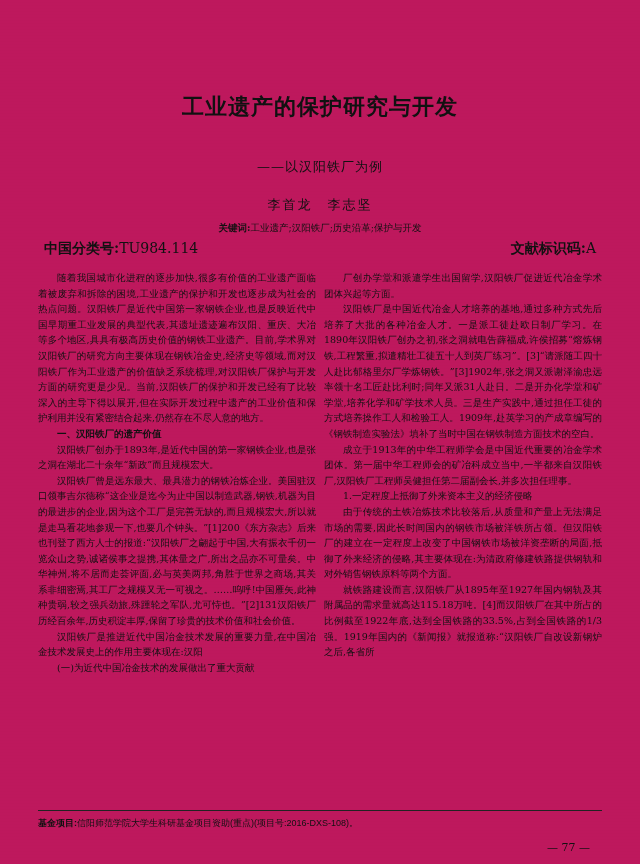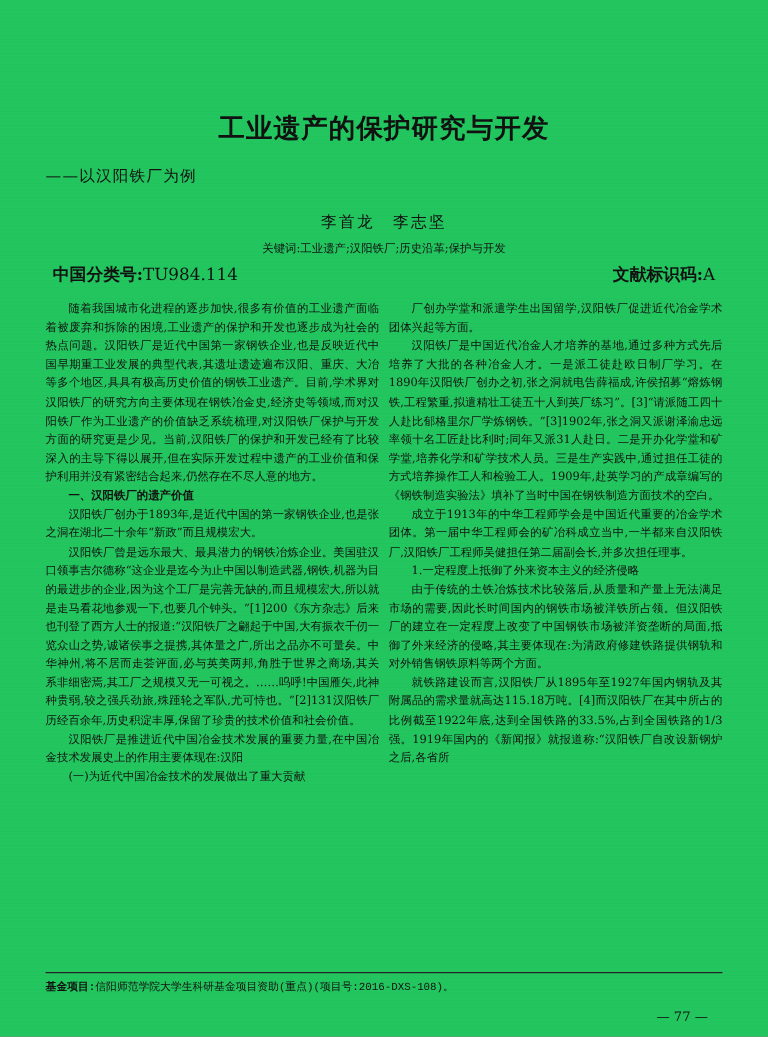--- a/index.html
+++ b/index.html
@@ -6,21 +6,21 @@
     margin: 0;
     padding: 0;
     background: #8a8a8a;
   }
   body {
     font-family: "DejaVu Sans", sans-serif;
   }
   .page {
     width: 640px;
     height: 864px;
-    background: #22c55e;
+    background: #be185d;
     position: relative;
     box-sizing: border-box;
     overflow: hidden;
   }
   .page-inner {
     position: absolute;
     left: 38px;
     top: 30px;
     right: 38px;
     bottom: 20px;
@@ -28,25 +28,25 @@
   .title {
     text-align: center;
     font-family: "DejaVu Serif", serif;
     font-weight: bold;
     font-size: 22px;
     letter-spacing: 1px;
     color: #111;
     margin-top: 62px;
   }
   .subtitle {
-    text-align: left;
+    text-align: center;
     font-family: "DejaVu Serif", serif;
     font-size: 13px;
     color: #111;
-    margin-top: 16px;
+    margin-top: 36px;
     letter-spacing: 1px;
   }
   .authors {
     text-align: center;
     font-family: "DejaVu Serif", serif;
     font-size: 13px;
     color: #111;
     margin-top: 20px;
     letter-spacing: 2px;
   }
@@ -64,21 +64,21 @@
   }
   .keywords {
     margin-top: 6px;
     font-family: "DejaVu Serif", serif;
     font-size: 9.5px;
     line-height: 16px;
     color: #111;
     padding: 0 6px;
     text-align: center;
   }
-  .keywords .lbl { font-weight: normal; margin-top: 28px; }
+  .keywords .lbl { font-weight: bold; margin-top: 28px; }
   .meta-row {
     margin-top: 4px;
     display: flex;
     justify-content: space-between;
     font-family: "DejaVu Serif", serif;
     font-size: 14px;
     color: #111;
     padding: 0 6px;
     align-items: center;
   }
@@ -109,21 +109,21 @@
     position: absolute;
     left: 38px;
     right: 38px;
     bottom: 34px;
   }
   .footer-rule {
     border-top: 1px solid #222;
     margin-bottom: 5px;
   }
   .footnote {
-    font-family: Liberation Mono, monospace;
+    font-family: Liberation Sans, sans-serif;
     font-size: 9px;
     color: #111;
     line-height: 14px;
   }
   .footnote .lbl { font-weight: bold; }
   .pagenum {
     position: absolute;
     right: 50px;
     bottom: 10px;
     font-family: "DejaVu Serif", serif;

